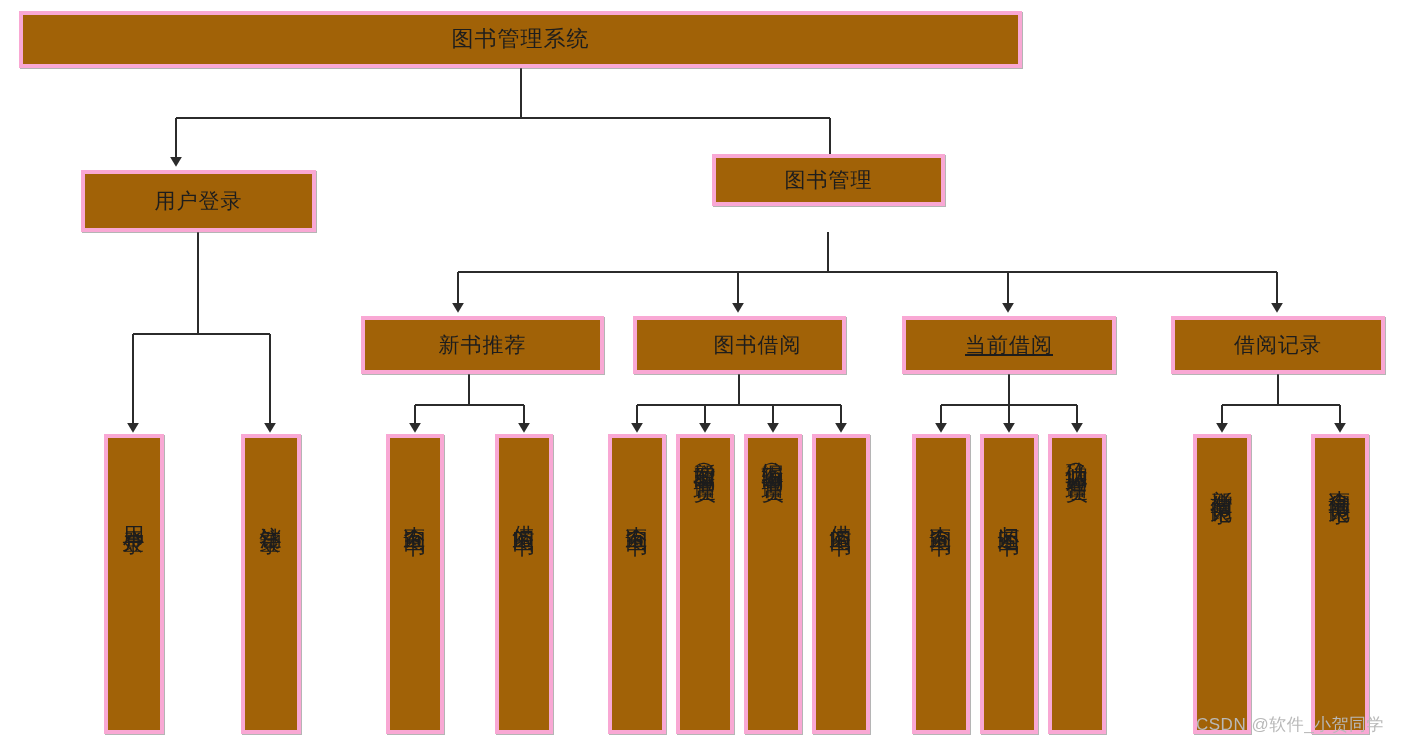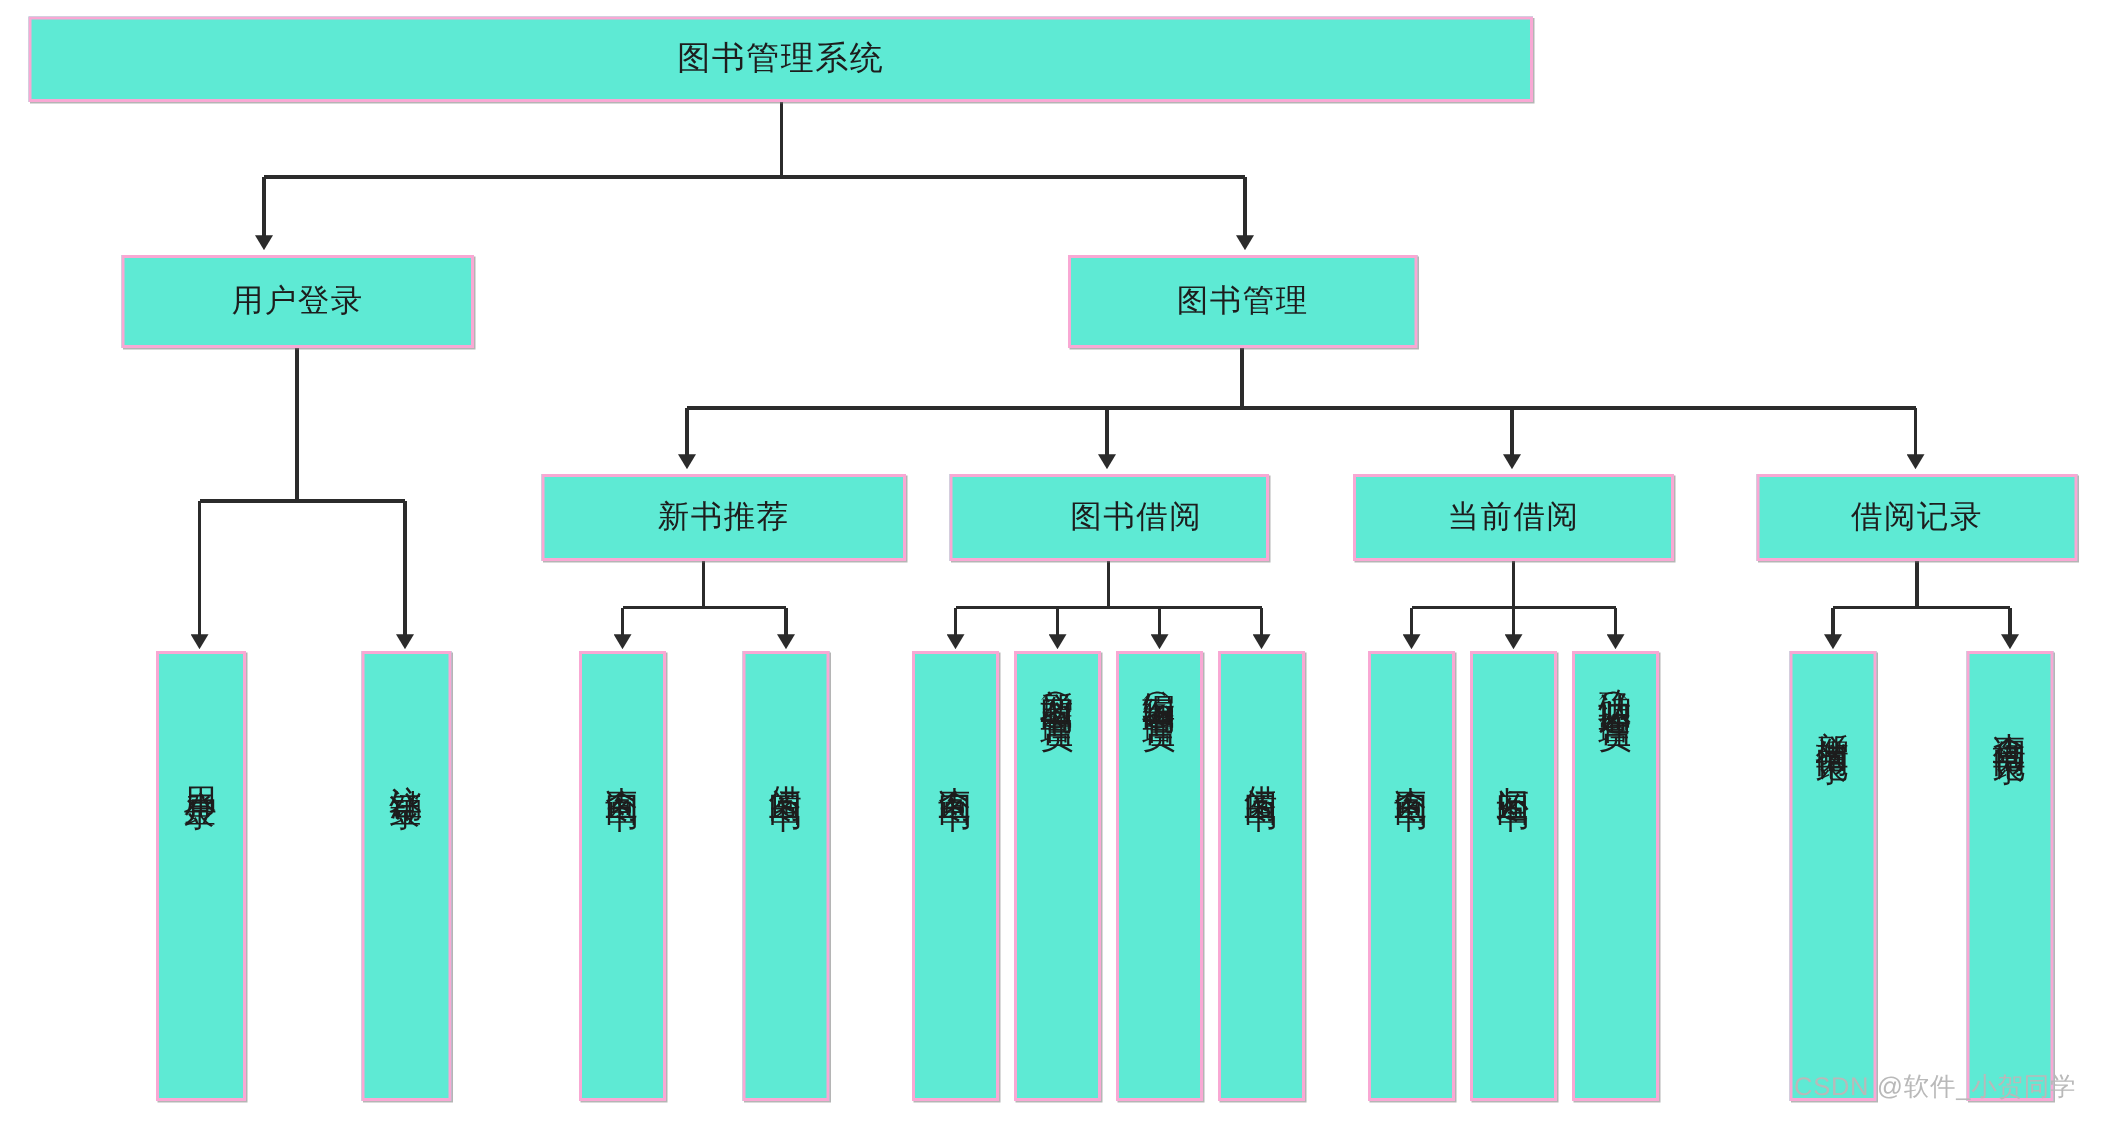--- a/index.html
+++ b/index.html
@@ -21,22 +21,22 @@
     position: absolute;
     left: 0;
     top: 0;
     width: 1405px;
     height: 747px;
     pointer-events: none;
   }
   .node {
     position: absolute;
     box-sizing: border-box;
-    background: #5eead4;
-    border: 2px solid #f9a8d4;
+    background: #a16207;
+    border: 4px solid #f9a8d4;
     box-shadow: 1px 1px 0 rgba(120,120,120,0.55);
     display: flex;
     align-items: center;
     justify-content: center;
     color: #1d1d1d;
   }
   .node.horiz {
     font-size: 21px;
     letter-spacing: 1px;
     line-height: 1.2;
@@ -123,31 +123,31 @@
     </g>
   </svg>
 
   <div class="node horiz root" style="left:19px; top:11px; width:1003px; height:57px;">
     <span>图书管理系统</span>
   </div>
 
   <div class="node horiz" style="left:81px; top:170px; width:235px; height:62px;">
     <span>用户登录</span>
   </div>
-  <div class="node horiz" style="left:712px; top:170px; width:233px; height:62px;">
+  <div class="node horiz" style="left:712px; top:154px; width:233px; height:52px;">
     <span>图书管理</span>
   </div>
 
   <div class="node horiz" style="left:361px; top:316px; width:243px; height:58px;">
     <span>新书推荐</span>
   </div>
   <div class="node horiz" style="left:633px; top:316px; width:213px; height:58px;padding-left:36px;">
     <span>图书借阅</span>
   </div>
-  <div class="node horiz" style="left:902px; top:316px; width:214px; height:58px;">
+  <div class="node horiz" style="left:902px; top:316px; width:214px; height:58px;text-decoration:underline;">
     <span>当前借阅</span>
   </div>
   <div class="node horiz" style="left:1171px; top:316px; width:214px; height:58px;">
     <span>借阅记录</span>
   </div>
 
   <div class="node vert" style="left:104px; top:434px; width:60px; height:300px; padding-top:70px;">
     <span class="vtext">用户登录</span>
   </div>
   <div class="node vert" style="left:241px; top:434px; width:60px; height:300px; padding-top:70px;">

